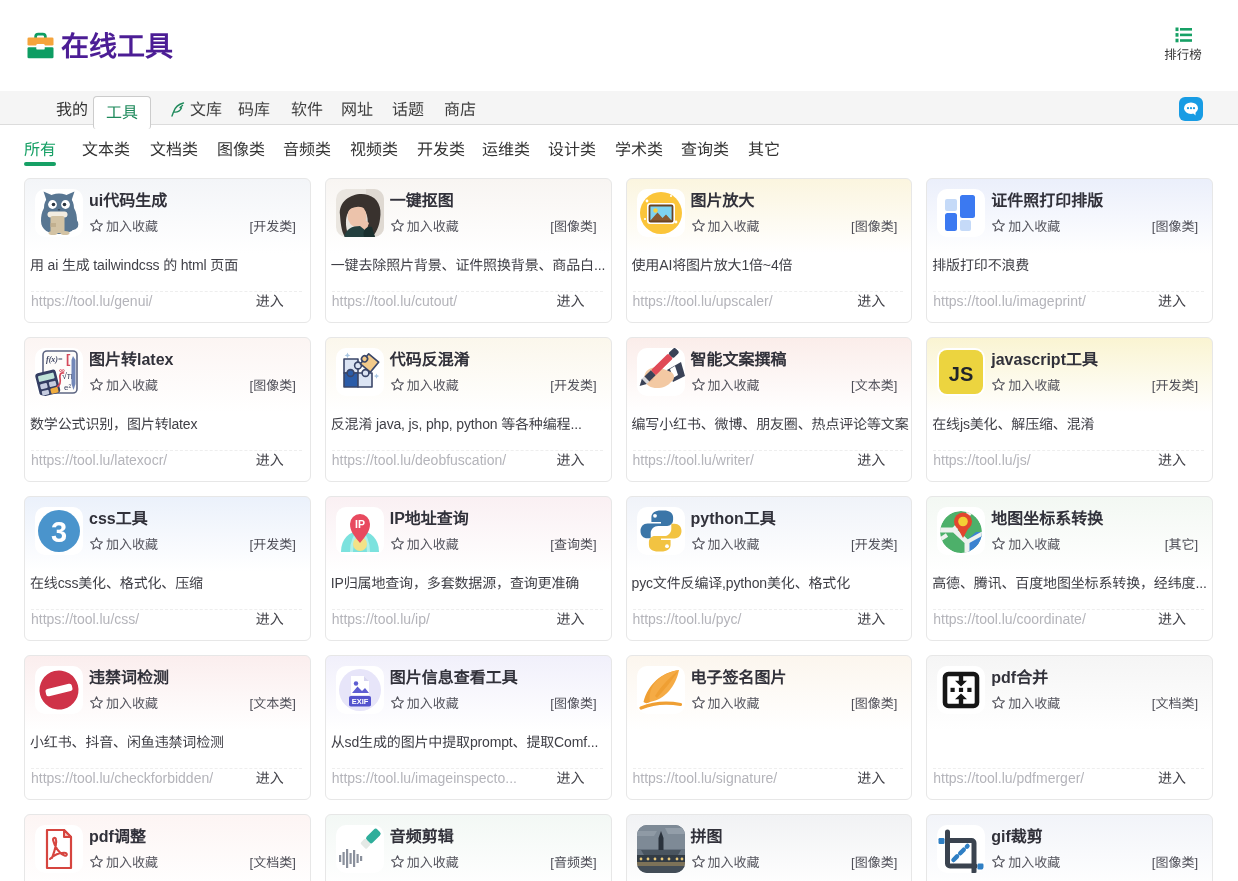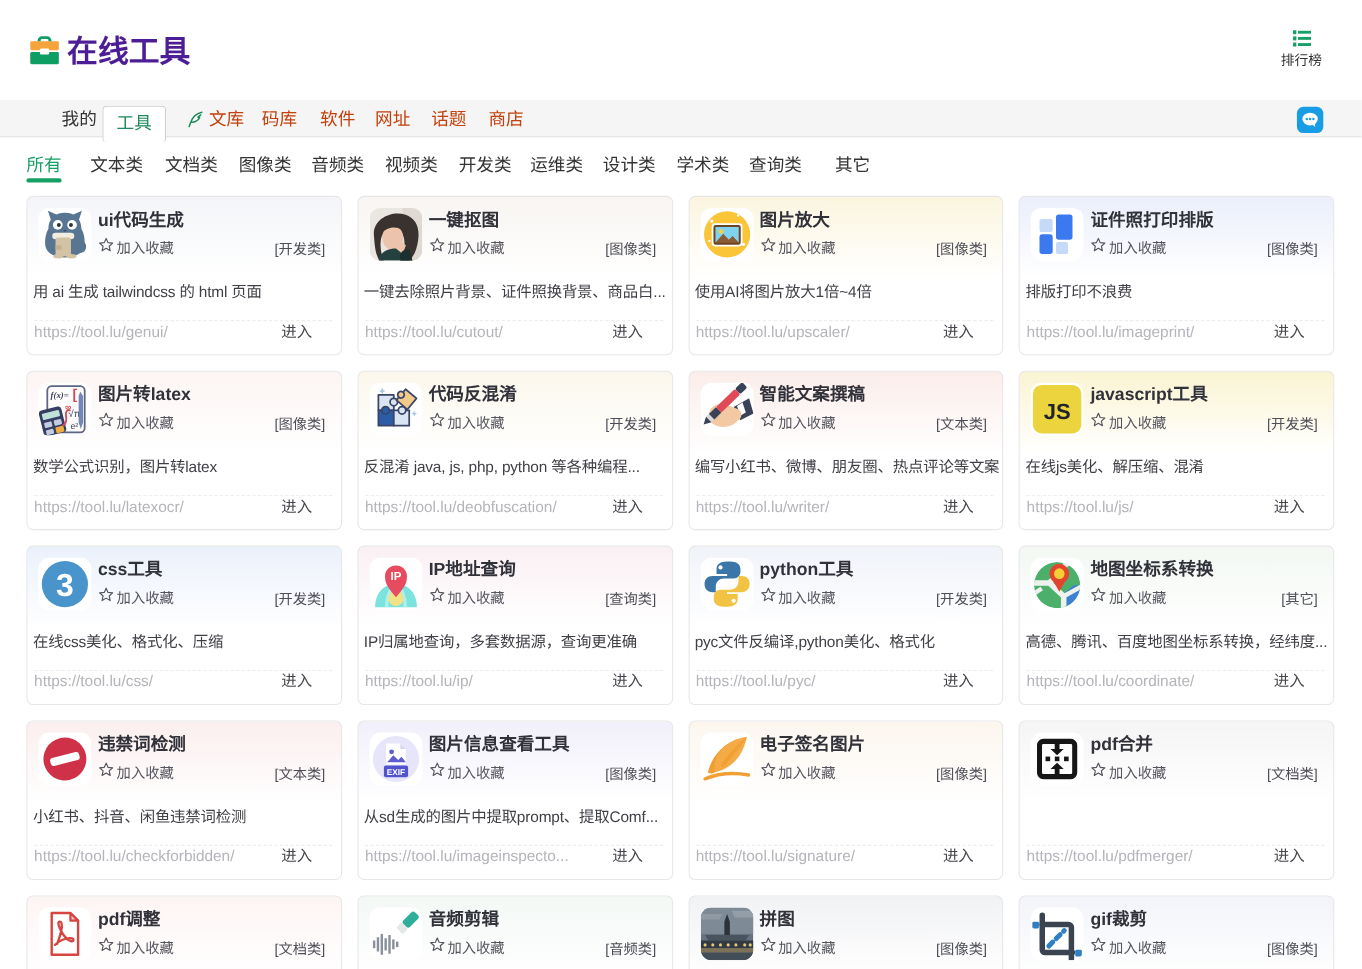--- a/index.html
+++ b/index.html
@@ -13,37 +13,37 @@
 .logo .t { font-size:28px; font-weight:700; color:#4c1d95; margin-left:7px; line-height:28px; position:relative; top:2px; }
 .search { position:absolute; left:334px; top:25px; width:467px; height:37px; background:#f4f4f4; border-radius:4px; }
 .search .ph { position:absolute; left:13px; top:9px; font-size:14px; color:#9b9b9b; }
 .chip { position:absolute; top:8px; height:21px; line-height:20px; background:#fff; border-radius:3px; padding:0 3px; font-size:14px; color:#1d9560; }
 .searchbtn { position:absolute; left:414px; top:9px; color:#1d9560; font-size:15px; }
 .rank { position:absolute; left:1158px; top:27px; width:50px; text-align:center; }
 .rank svg { display:block; margin:0 auto; }
 .rank .txt { display:block; font-size:12.5px; color:#333; margin-top:1px; }
 
 .nav { position:relative; height:34px; background:#f5f5f5; border-bottom:1px solid #dcdcdc; }
-.nav .it { position:absolute; top:2px; height:34px; line-height:33px; font-size:16px; color:#c2410c; }
+.nav .it { position:absolute; top:2px; height:34px; line-height:33px; font-size:16px; color:#404040; }
 .nav .it.dark { color:#333; }
 .tabact { position:absolute; left:93px; top:5px; width:58px; height:33px; background:#fff; border:1px solid #ccc; border-bottom:0; border-radius:4px 4px 3px 3px; text-align:center; line-height:31px; font-size:16px; color:#1f8a5c; z-index:2; }
 .navicon { display:inline-block; vertical-align:-3px; margin-right:4px; }
 .chat { position:absolute; left:1179px; top:6px; width:24px; height:24px; border-radius:6px; background:#189ce4; }
 
 .cats { position:relative; height:53px; background:#fff; }
 .cats .c { position:absolute; top:11px; font-size:16px; color:#333; }
 .cats .c.act { color:#16a065; }
 .cats .ul { position:absolute; left:24px; top:37px; width:32px; height:4px; border-radius:2px; background:#16a065; }
 
 .grid { margin-left:24px; width:1189px; display:grid; grid-template-columns:repeat(4,1fr); column-gap:14px; row-gap:14px; grid-auto-rows:145px; }
 .card { position:relative; border:1px solid #e7e7e7; border-radius:6px; overflow:hidden; }
 .icon { position:absolute; left:10px; top:10px; width:48px; height:48px; border-radius:10px; background:#fff; overflow:hidden;text-align:right; }
 .icon svg { display:block; width:48px; height:48px; }
 .title { position:absolute; left:64px; top:10px; line-height:24px; font-size:16px; font-weight:700; color:#31313a; white-space:nowrap; }
-.fav { position:absolute; left:64px; top:36px; height:20px; display:flex; align-items:flex-start; font-size:13px; color:#55555e; }
+.fav { position:absolute; left:64px; top:36px; height:20px; display:flex; align-items:center; font-size:13px; color:#55555e; }
 .fav svg { margin-right:2px; }
 .tag { position:absolute; right:14px; top:37px; font-size:13px; color:#4e4e57; }
 .desc { position:absolute; left:5px; top:76px; right:1px; line-height:20px; font-size:14px; letter-spacing:-0.15px; color:#3f3f46; white-space:nowrap; overflow:hidden; }
 .foot { position:absolute; left:6px; right:8px; top:112px; border-top:1px dashed #eeeeee; padding-top:1px; display:flex; align-items:flex-end; }
 .url { flex:1; font-size:14px; color:#b4b4ba; line-height:16px; white-space:nowrap; overflow:hidden; }
 .go { font-size:14px; color:#45454c; line-height:16px; margin-right:18px; }
 </style>
 </head>
 <body>
 <div class="header">
@@ -95,21 +95,21 @@
   <span class="c" style="left:82px;">文本类</span>
   <span class="c" style="left:150px;">文档类</span>
   <span class="c" style="left:217px;">图像类</span>
   <span class="c" style="left:283px;">音频类</span>
   <span class="c" style="left:350px;">视频类</span>
   <span class="c" style="left:417px;">开发类</span>
   <span class="c" style="left:482px;">运维类</span>
   <span class="c" style="left:548px;">设计类</span>
   <span class="c" style="left:615px;">学术类</span>
   <span class="c" style="left:681px;">查询类</span>
-  <span class="c" style="left:748px;margin-left:11px;">其它</span>
+  <span class="c" style="left:748px;">其它</span>
 </div>
 <div class="grid" id="grid">
 
 <div class="card" style="background:linear-gradient(180deg,#f3f5f8 0%,#fff 52%);">
   <span class="icon">
         <svg viewBox="0 0 48 48">
     <path d="M12 13 L8.5 2.5 L20 7.5 Z" fill="#587692"></path>
           <path d="M36 13 L39.5 2.5 L28 7.5 Z" fill="#587692"></path>
     <path d="M24 4.5 C33 4.5 39 10 39 19 C41.5 23 42 28 42 32 C42 41 34 45 24 45 C14 45 6 41 6 32 C6 28 6.5 23 9 19 C9 10 15 4.5 24 4.5 Z" fill="#587692"></path>
     <circle cx="17.5" cy="15.5" r="4.4" fill="#fff"></circle>

